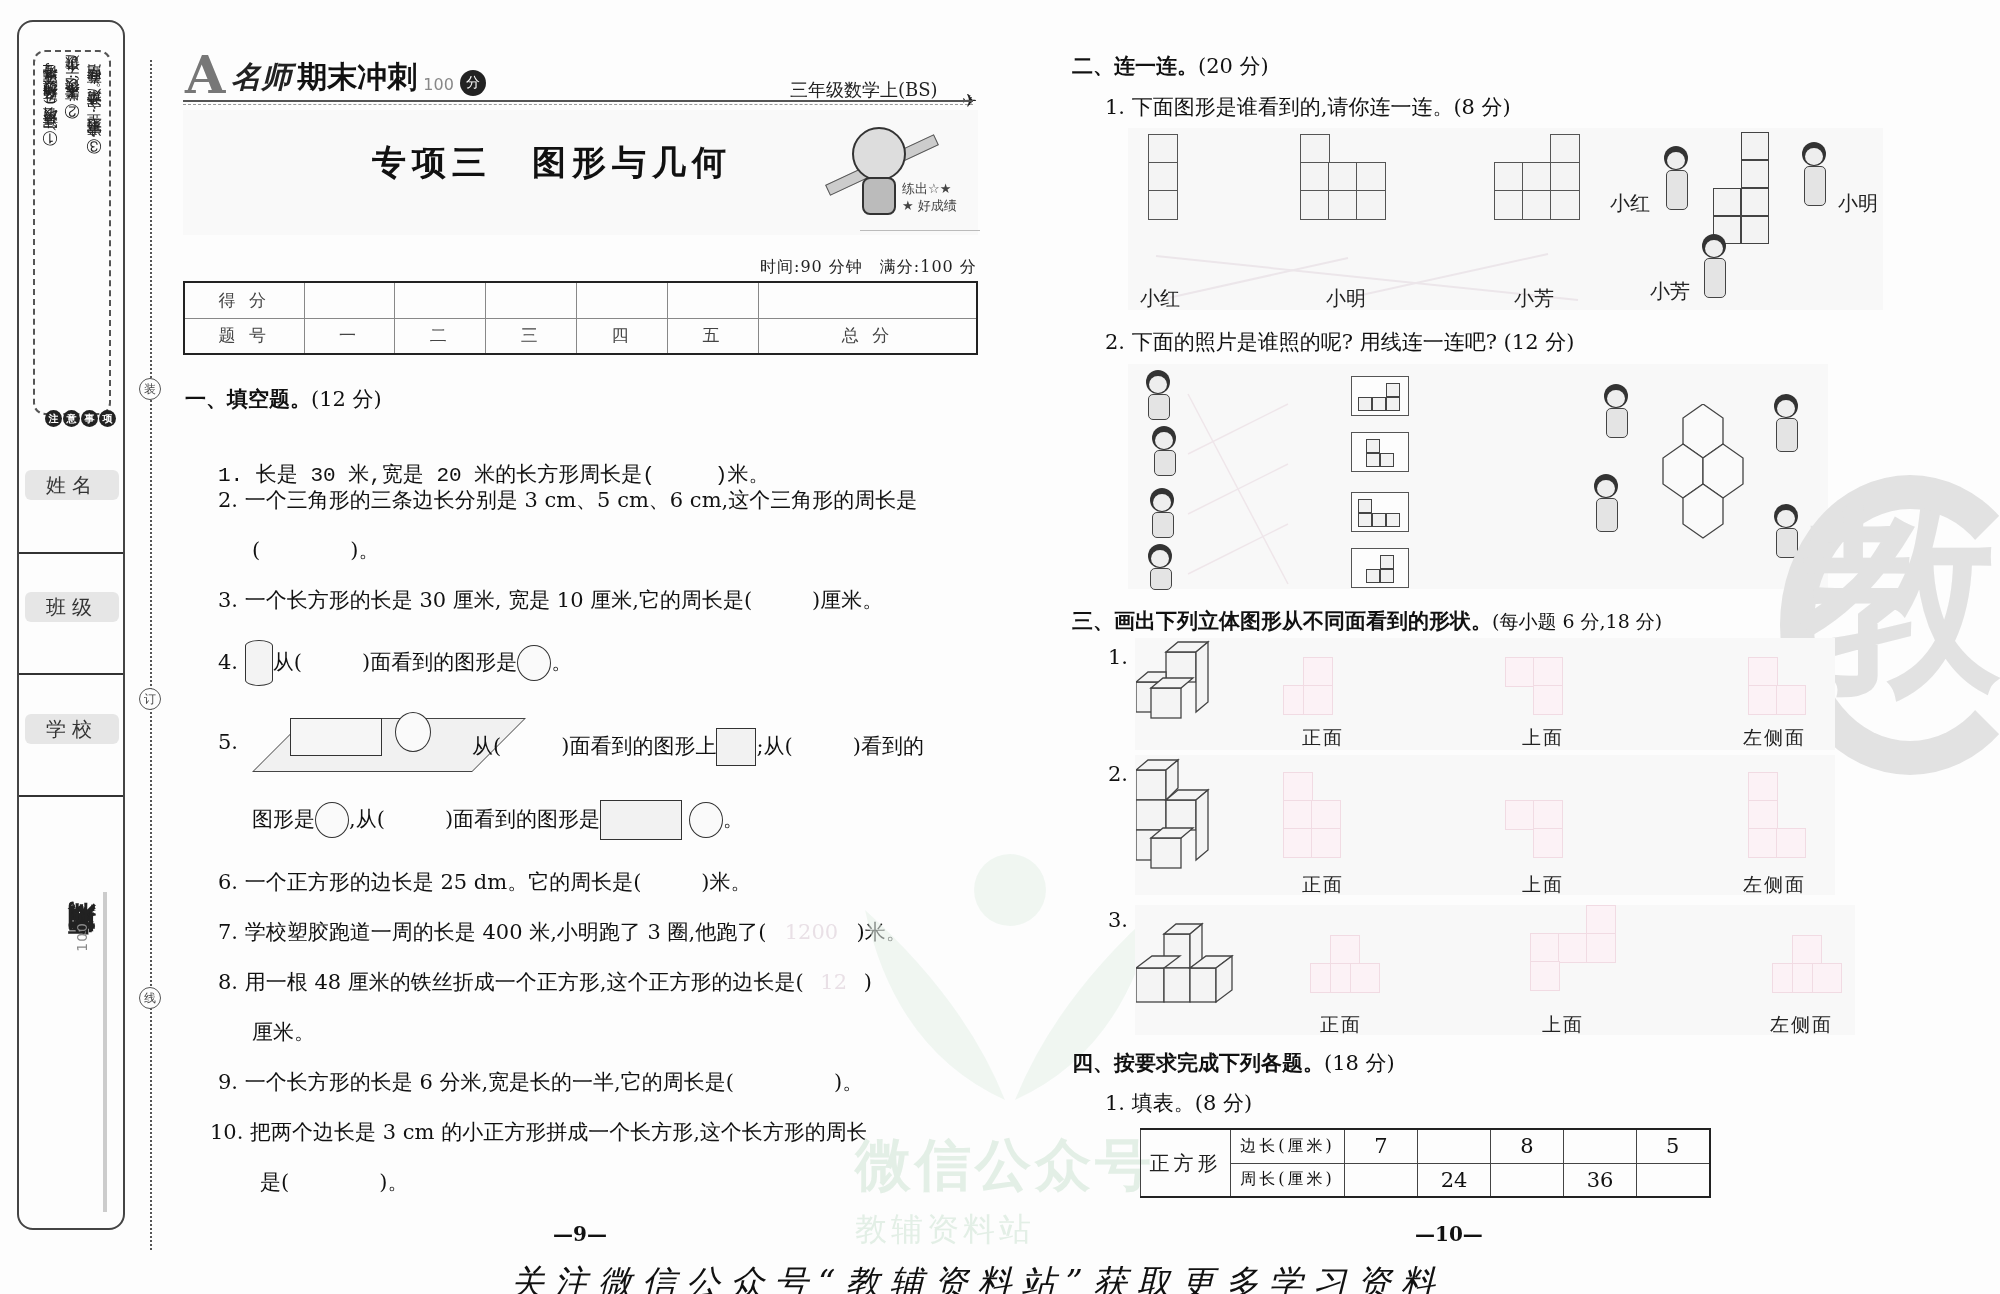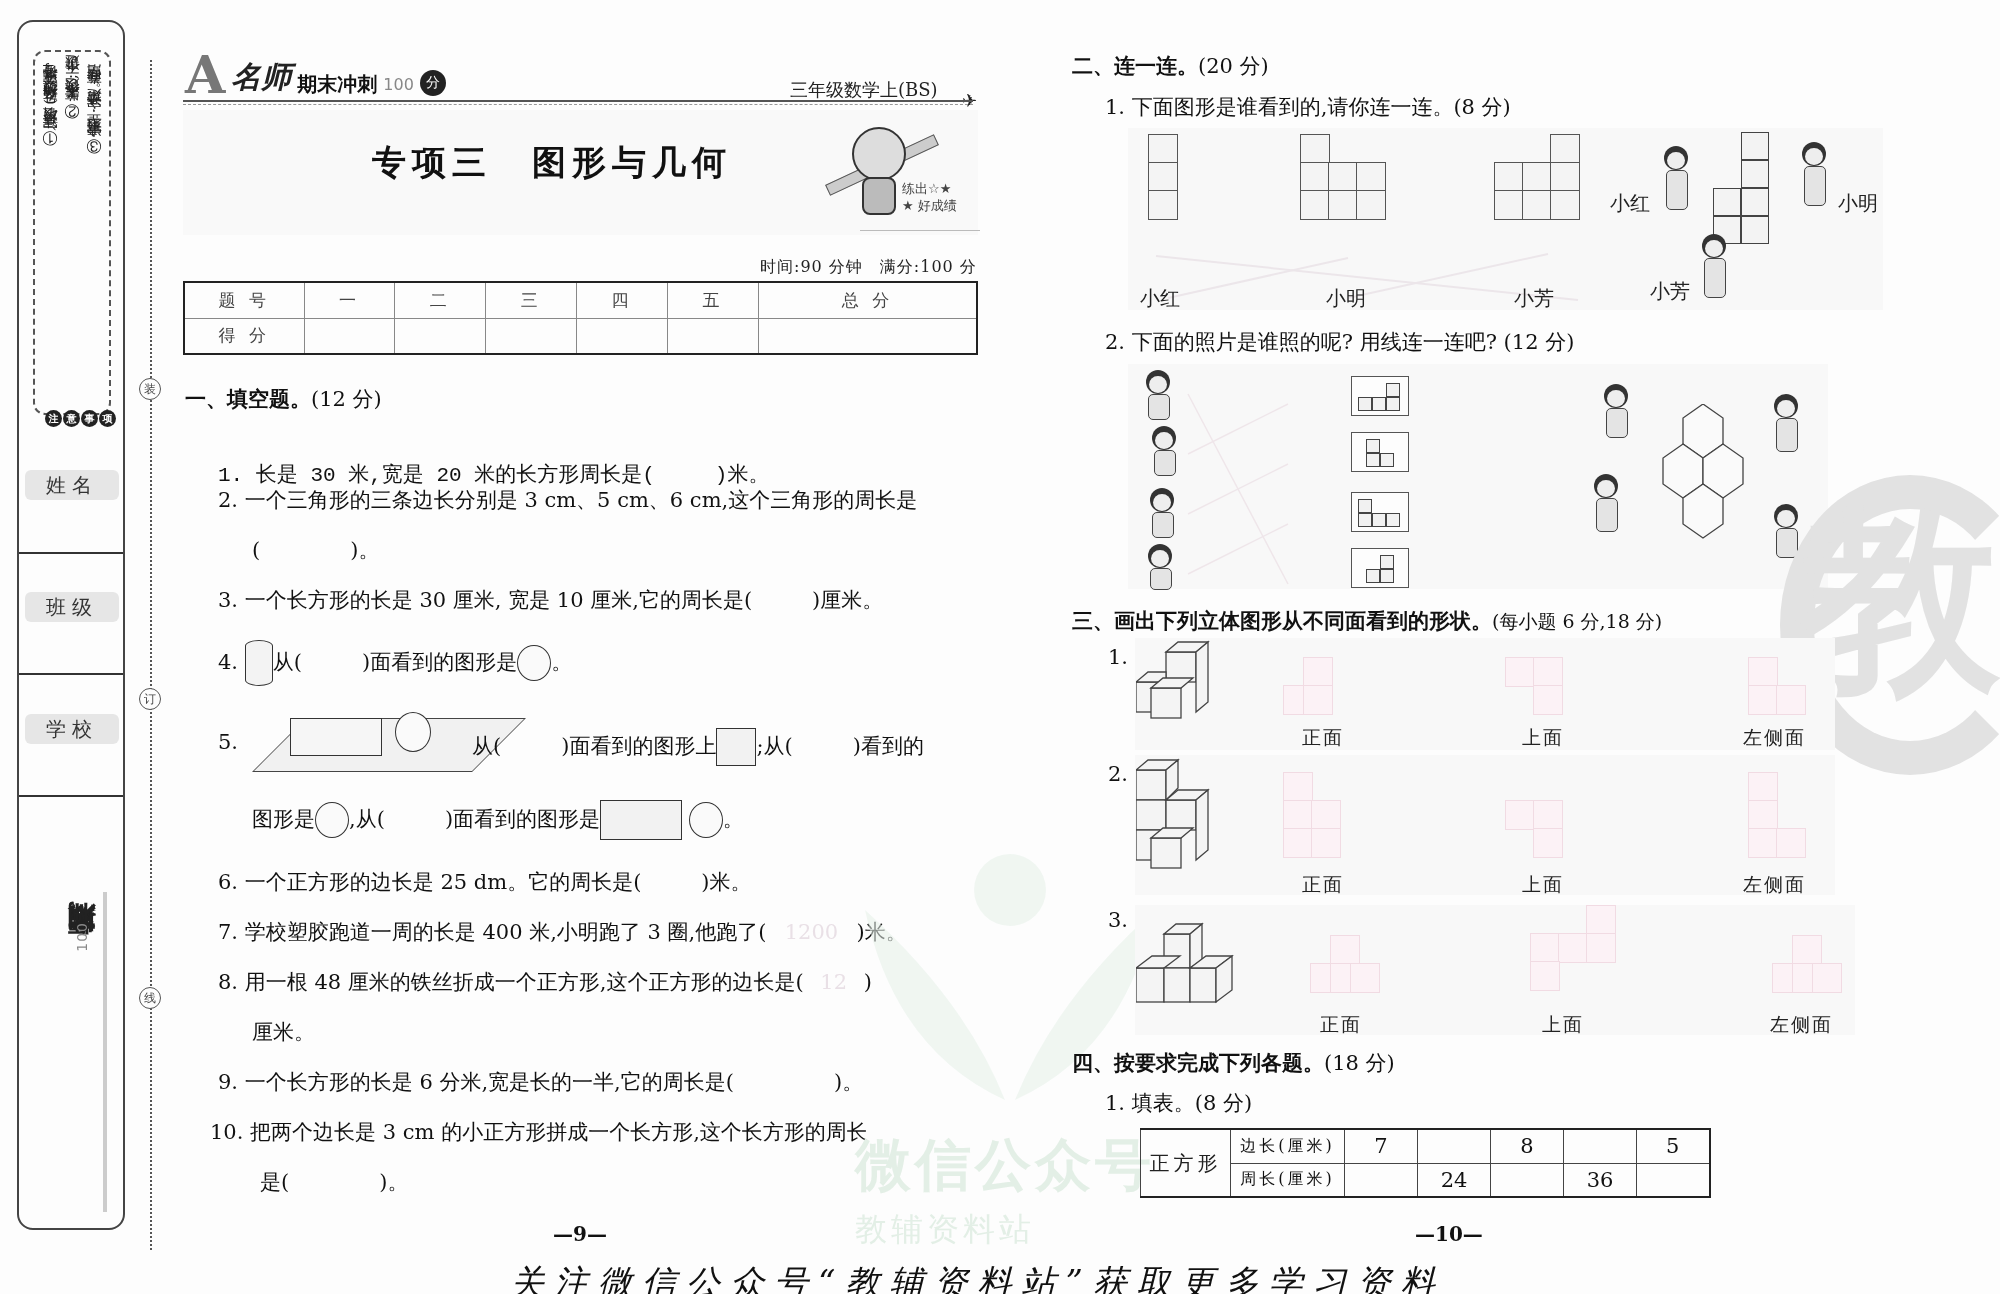--- a/index.html
+++ b/index.html
@@ -19,21 +19,21 @@
   .side-logo-text { position: absolute; left: 4px; top: 30px; writing-mode: vertical-rl; transform: rotate(180deg); font-family: "DejaVu Sans", sans-serif; font-weight: bold; font-size: 28px; color: #222; letter-spacing: 1px; }
   .side-logo-bar { position: absolute; left: 44px; top: 0; width: 4px; height: 320px; background: #ccc; }
 
   .spine { left: 150px; top: 60px; width: 0; height: 1190px; border-left: 2px dotted #555; }
   .spine-mark { left: 139px; width: 22px; height: 22px; border: 1.5px solid #555; border-radius: 50%; background: #fdfdfd; font-size: 12px; display: flex; align-items: center; justify-content: center; color: #444; }
 
   
   .brand { left: 185px; top: 52px; height: 46px; display: flex; align-items: flex-end; gap: 6px; }
   .brand-a { font-family: "DejaVu Serif", serif; font-size: 52px; font-weight: bold; color: #777; line-height: 46px; }
   .brand-ming { font-family: "DejaVu Serif", serif; font-size: 30px; font-weight: bold; color: #222; font-style: italic; }
-  .brand-title { font-family: Liberation Serif, serif; font-size: 20px; font-weight: bold; color: #111; }
+  .brand-title { font-family: Liberation Serif, serif; font-size: 30px; font-weight: bold; color: #111; }
   .brand-100 { font-family: "DejaVu Sans", sans-serif; font-size: 16px; color: #888; margin-bottom: 4px; }
   .brand-fen { width: 26px; height: 26px; border-radius: 50%; background: #222; color: #fff; font-size: 14px; display: flex; align-items: center; justify-content: center; margin-bottom: 2px; }
   .header-rule { left: 183px; top: 100px; width: 790px; height: 0; border-top: 2px solid #555; }
   .header-rule2 { left: 183px; top: 104px; width: 790px; height: 0; border-top: 1px dashed #999; }
   .grade { left: 790px; top: 78px; font-size: 18px; color: #222; }
   .plane { left: 962px; top: 90px; font-size: 18px; color: #222; font-family: "DejaVu Sans", sans-serif; }
   .title-band { left: 183px; top: 110px; width: 795px; height: 125px; background: #f9f9f9; }
   .topic-title { left: 372px; top: 140px; font-family: "DejaVu Sans", sans-serif; font-weight: bold; font-size: 34px; letter-spacing: 6px; color: #111; }
   .topic-title span { margin-right: 40px; }
   .mascot { left: 820px; top: 125px; width: 150px; height: 100px; }
@@ -152,36 +152,36 @@
     <div>练出☆★</div>
     <div>★ 好成绩</div>
   </div>
 </div>
 <div class="abs mascot-lines"></div>
 <div class="abs time-line">时间:90 分钟　满分:100 分</div>
 
 <table class="score">
   <tbody>
       <tr>
+    <td>得 分</td>
+    <td></td>
+    <td></td>
+    <td></td>
+    <td></td>
+    <td></td>
+    <td></td>
+  </tr>
+  <tr>
     <td style="width:120px">题 号</td>
     <td>一</td>
     <td>二</td>
     <td>三</td>
     <td>四</td>
     <td>五</td>
     <td>总 分</td>
-  </tr>
-  <tr>
-    <td>得 分</td>
-    <td></td>
-    <td></td>
-    <td></td>
-    <td></td>
-    <td></td>
-    <td></td>
   </tr>
 </tbody>
   </table>
 
 <div class="abs sec" style="left:185px; top:385px;">
   <span>一、填空题。</span><span class="pts">(12 分)</span>
 </div>
 
 <div class="abs q" style="left:218px; top:460px;font-family:Liberation Mono, monospace;">
   <span>1.</span>

